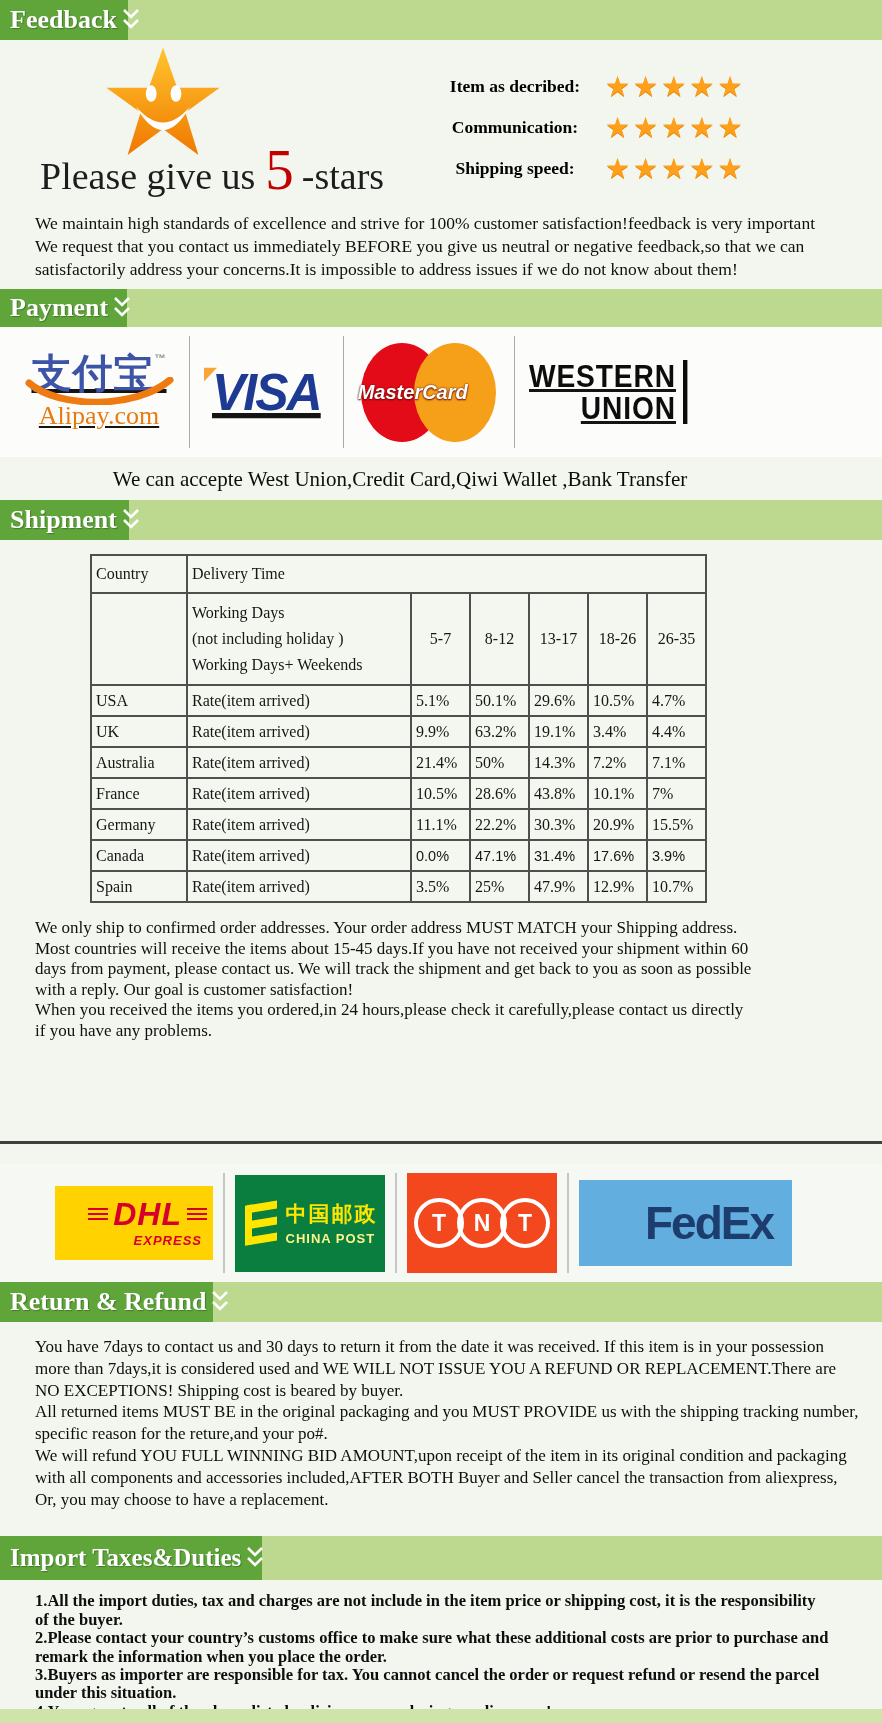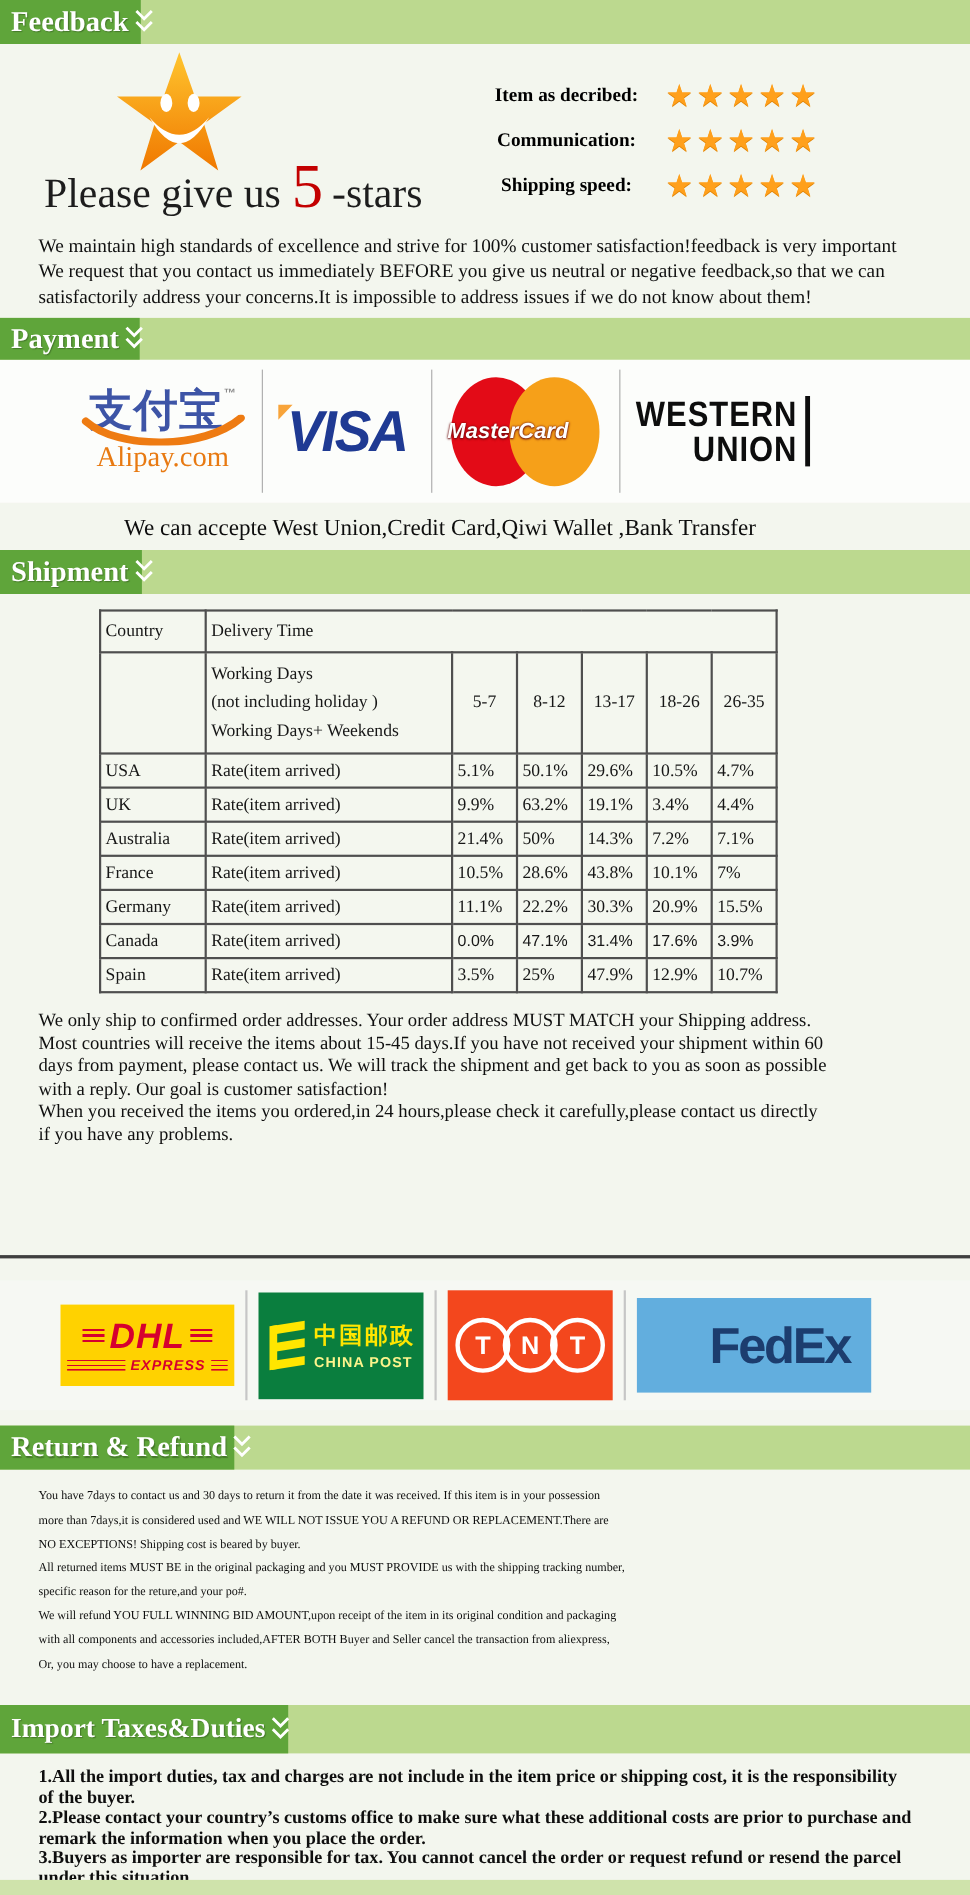--- a/index.html
+++ b/index.html
@@ -31,21 +31,21 @@
   .g5-pre,.g5-suf{font-size:38px;color:#1d1d1d;}
   .g5-num{font-size:57px;color:#c30000;margin:0 8px 0 10px;line-height:.9;}
   .ratings{position:absolute;left:435px;top:26px;width:420px;}
   .rrow{display:flex;align-items:center;height:41px;}
   .rlabel{display:inline-block;width:160px;text-align:center;font-size:17.5px;color:#000000;font-weight:bold;}
   .rstars{margin-left:10px;font-size:28px;letter-spacing:3px;color:#ffa01c;
           text-shadow:0 1px 0 #e08200;}
   .fb-para{margin:4px 0 0 35px;font-size:17.5px;line-height:23px;color:#101010;}
   
   .bar.mt-pay{margin-top:8px}
-  .pay-logos{height:130px;background:#fcfdfb;display:flex;align-items:center;padding-left:72px;}
+  .pay-logos{height:130px;background:#fcfdfb;display:flex;align-items:center;padding-left:23px;text-decoration:underline;}
   .vsep{width:1px;height:112px;background:#a9a9a9;margin:0 14px;flex:none;}
   .alipay{width:152px;text-align:center;position:relative;flex:none;}
   .ali-cn{font-family:"Liberation Sans",sans-serif;font-weight:bold;font-size:40px;
           color:#3d54a6;letter-spacing:1px;line-height:1;}
   .ali-tm{font-size:11px;color:#8a8a8a;vertical-align:top;}
   .ali-swoosh{display:block;margin:-16px auto -4px auto;}
   .ali-site{font-size:26px;color:#e87a12;}
   .visa{font-family:"Liberation Sans",sans-serif;font-style:italic;font-weight:900;
         font-size:50px;color:#1f3a93;letter-spacing:-2px;position:relative;
         transform:scaleY(1.05);padding:0 8px;flex:none;}
@@ -78,21 +78,21 @@
   tr.drow td{height:27px;}
   .sans{font-family:"Liberation Sans","DejaVu Sans",sans-serif;font-size:14.5px;}
   
   .ship-paras{margin:15px 0 0 35px;font-size:17px;line-height:20.5px;color:#101010;}
   .divider{margin-top:100px;height:0;border-top:3px solid #3f3f3f;width:100%;}
   
   .couriers{margin-top:20px;height:118px;display:flex;align-items:center;
         padding-left:55px;background:#f6f8f3;}
   .csep{width:2px;height:100px;background:#c6c6c6;margin:0 10px;flex:none;}
   .dhl{width:158px;height:74px;background:#ffd200;flex:none;display:flex;
-        flex-direction:column;justify-content:center;padding:0 6px;box-sizing:border-box;}
+        flex-direction:column;justify-content:center;padding:0 6px;box-sizing:border-box;align-items:flex-end;}
   .dhl-main{display:flex;align-items:center;justify-content:center;}
   .dhl-word{font-family:"Liberation Sans",sans-serif;font-style:italic;font-weight:900;
         font-size:32px;color:#d6002f;letter-spacing:1px;margin:0 5px;line-height:1;}
   .dhl-hl{width:20px;height:13px;flex:none;
         background:repeating-linear-gradient(to bottom,#d6002f 0 2px,transparent 2px 5px);}
   .dhl-ex{display:flex;align-items:center;margin-top:3px;}
   .dhl-exline{height:10px;
         background:repeating-linear-gradient(to bottom,#d6002f 0 1.6px,transparent 1.6px 4.5px);}
   .dhl-exline.left{flex:1.4;}
   .dhl-exline.right{flex:.4;}
@@ -109,22 +109,22 @@
   .tnt-c{width:42px;height:42px;border:4px solid #fff;border-radius:50%;flex:none;
         display:flex;align-items:center;justify-content:center;margin-left:-7px;}
   .tnt-c:first-child{margin-left:0;}
   .tnt-c i{font-style:normal;font-family:"Liberation Sans",sans-serif;font-weight:900;
         font-size:23px;color:#fff;}
   .fedex{width:166px;height:86px;background:#62aede;flex:none;display:flex;
         align-items:center;justify-content:center;padding-left:47px;}
   .fedex span{font-family:"Liberation Sans",sans-serif;font-weight:900;font-size:46px;
         color:#1c3d6e;letter-spacing:-2px;}
   
-  .bar.mt-ret{margin-top:14px}
-  .ret-text{margin:14px 0 0 35px;font-size:11px;line-height:21.8px;color:#0e0e0e;}
+  .bar.mt-ret{}
+  .ret-text{margin:14px 0 0 35px;font-size:17px;line-height:21.8px;color:#0e0e0e;}
   .bar.mt-imp{margin-top:26px}
   .tax-text{margin:12px 0 0 35px;font-size:16.5px;line-height:18.4px;color:#0e0e0e;
         font-weight:bold;}
   .tax-text b{font-weight:bold;}
   .bottom-strip{position:absolute;left:0;right:0;bottom:0;height:14px;background:#cfe3ab;}
 </style>
 </head>
 <body>
 
 <div class="bar h40">

